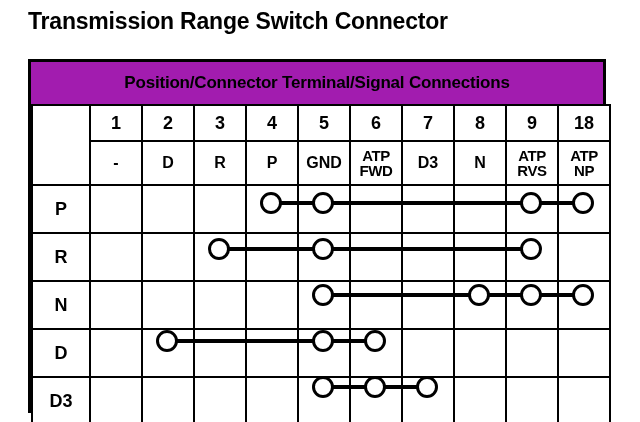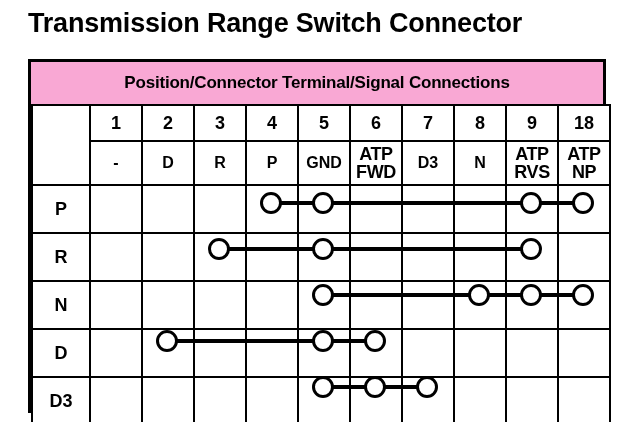--- a/index.html
+++ b/index.html
@@ -13,35 +13,35 @@
     position: relative;
     font-family: "Liberation Sans", sans-serif;
     color: #000000;
     overflow: hidden;
   }
 
   #page-title {
     position: absolute;
     left: 28px;
     top: 8px;
-    font-size: 27px;
+    font-size: 23px;
     font-weight: bold;
     letter-spacing: -0.2px;
     white-space: nowrap;
   }
 
   #table-frame {
     position: absolute;
     left: 28px;
     top: 59px;
     width: 578px;
     height: 354px;
     border: 3px solid #000;
     box-sizing: border-box;
-    background: #f9a8d4;
+    background: #a21caf;
   }
 
   #table-caption {
     position: absolute;
     left: 0;
     top: 0;
     width: 100%;
     height: 42px;
     line-height: 42px;
     text-align: center;
@@ -85,21 +85,21 @@
   }
   col.rowlabel-col { width: 58px; }
   col.term-col { width: 52px; }
 
   tr.num-row td { height: 34px; font-size: 18px; }
   tr.sig-row td { height: 42px; font-size: 16px; line-height: 1.02; }
   tr.data-row td { height: 46px; }
 
   .sig-two-line {
     display: block;
-    font-size: 18px;
+    font-size: 15px;
     line-height: 1.0;
     letter-spacing: -0.4px;
   }
 
   
   #overlay {
     position: absolute;
     left: 0;
     top: 0;
     width: 578px;

